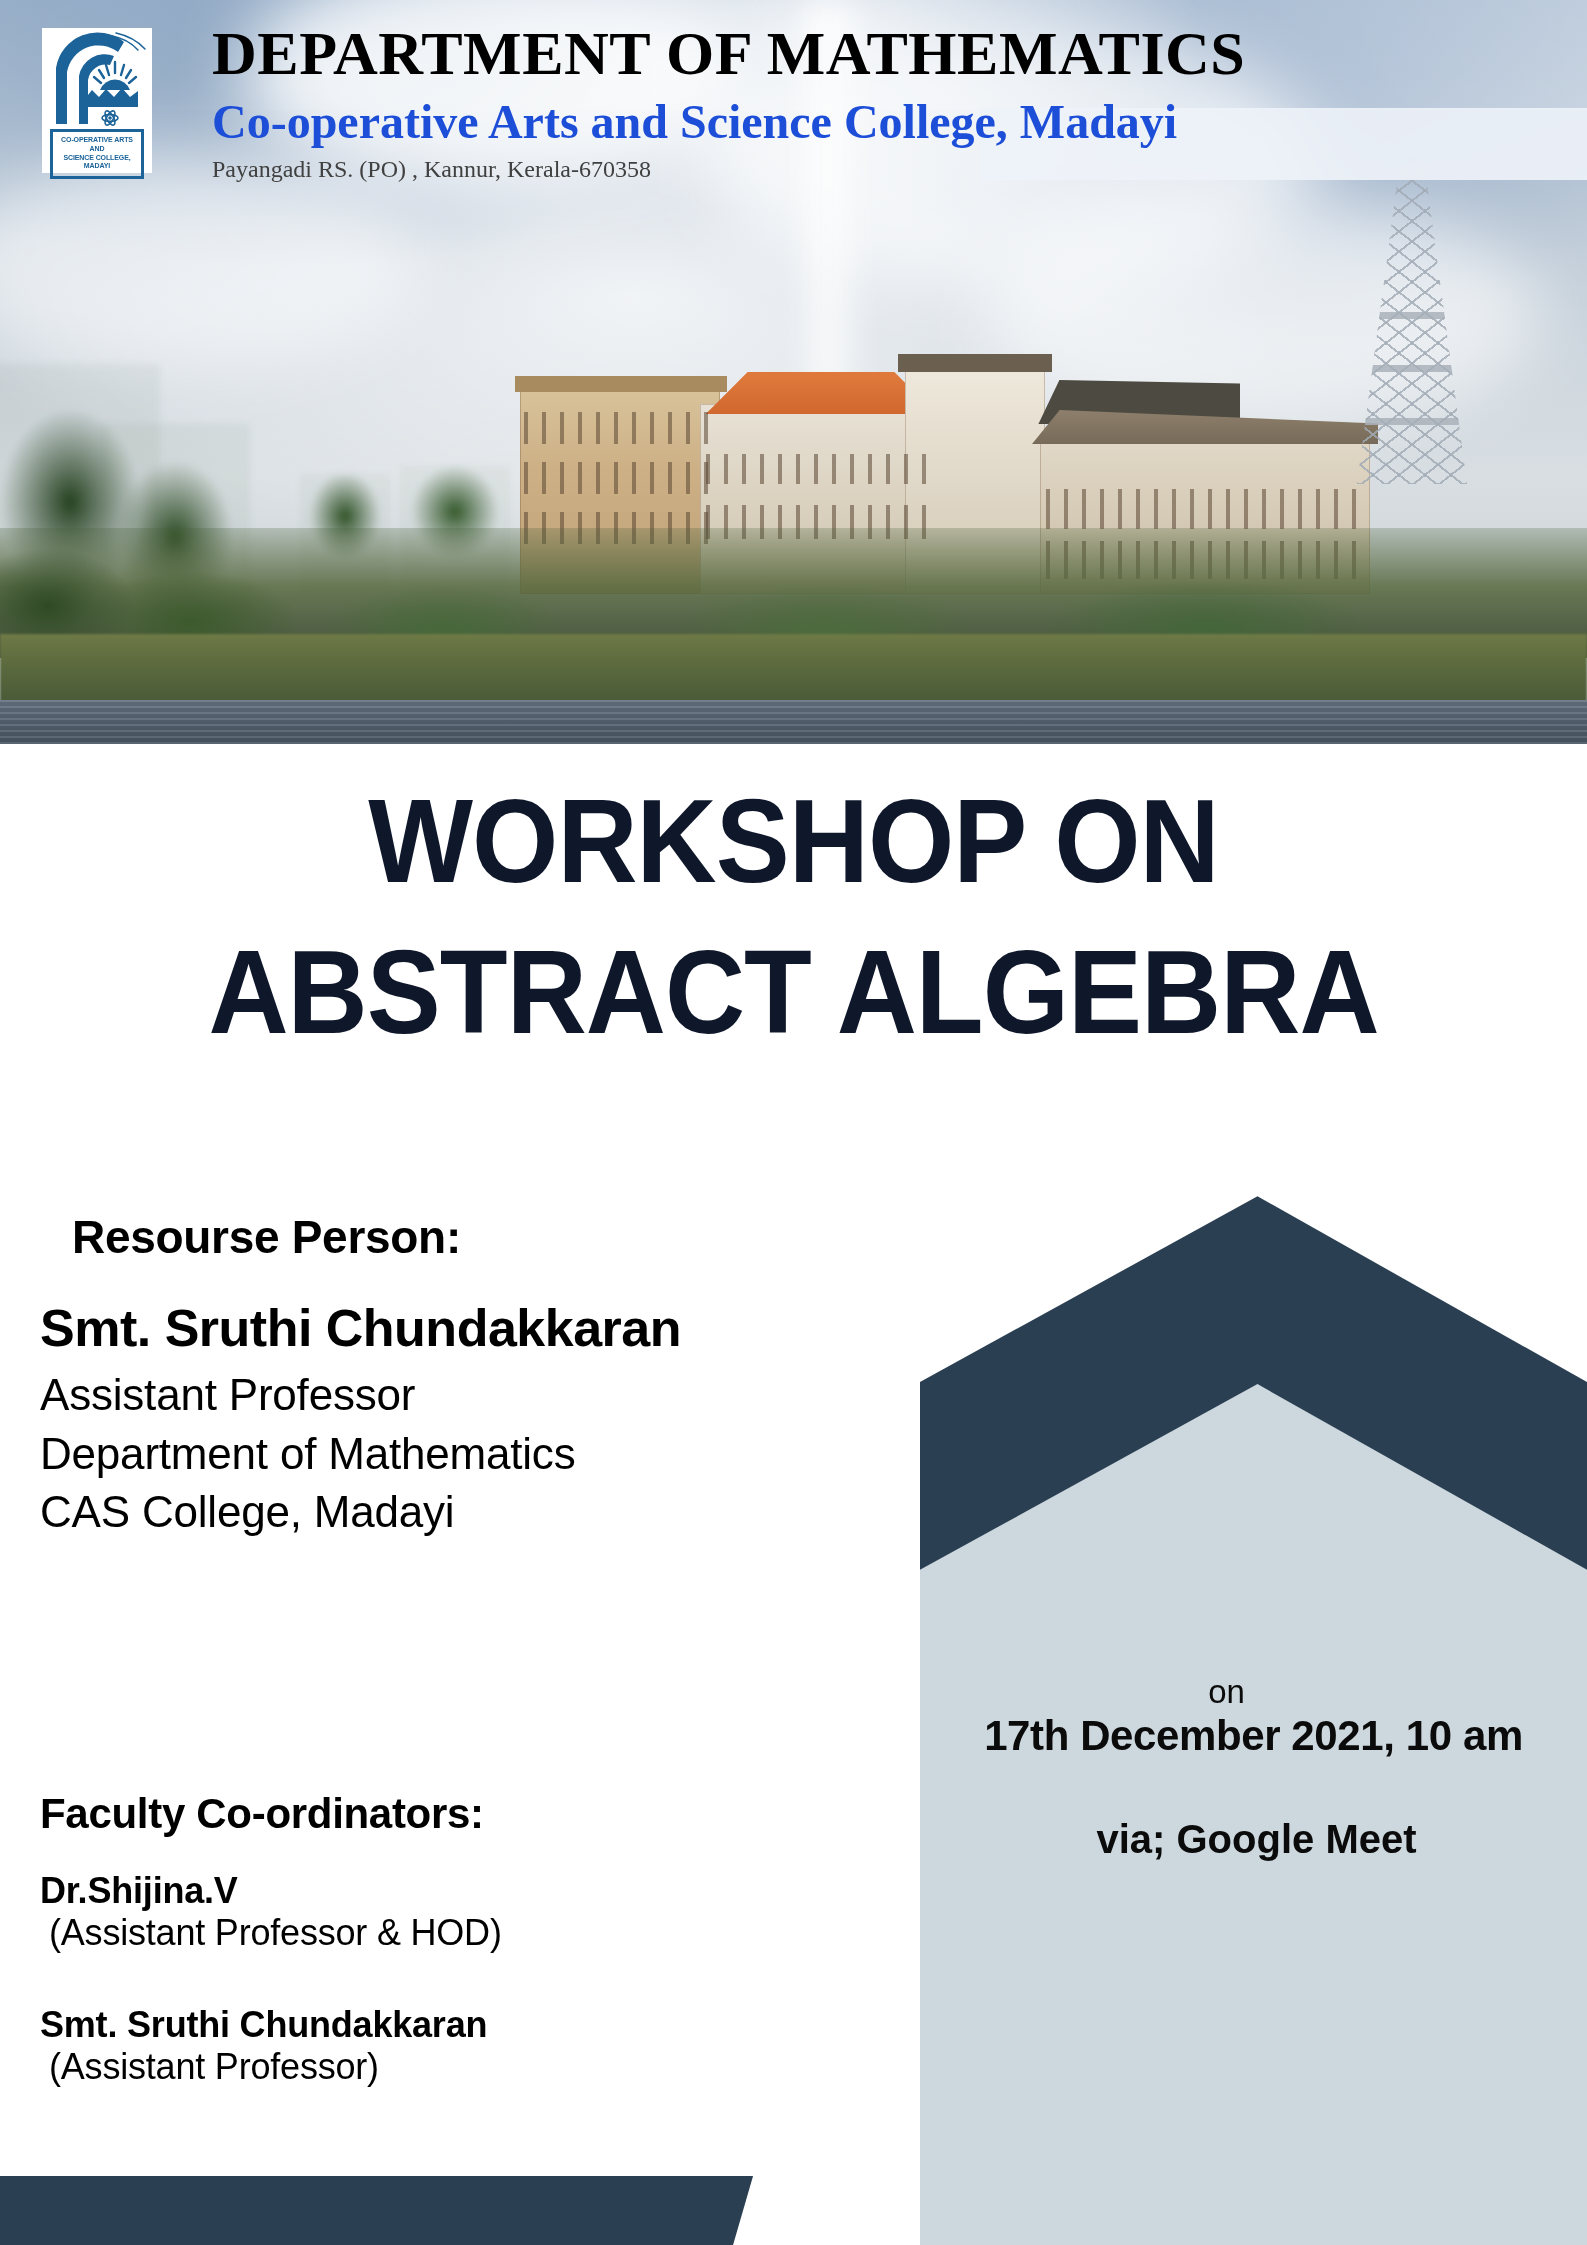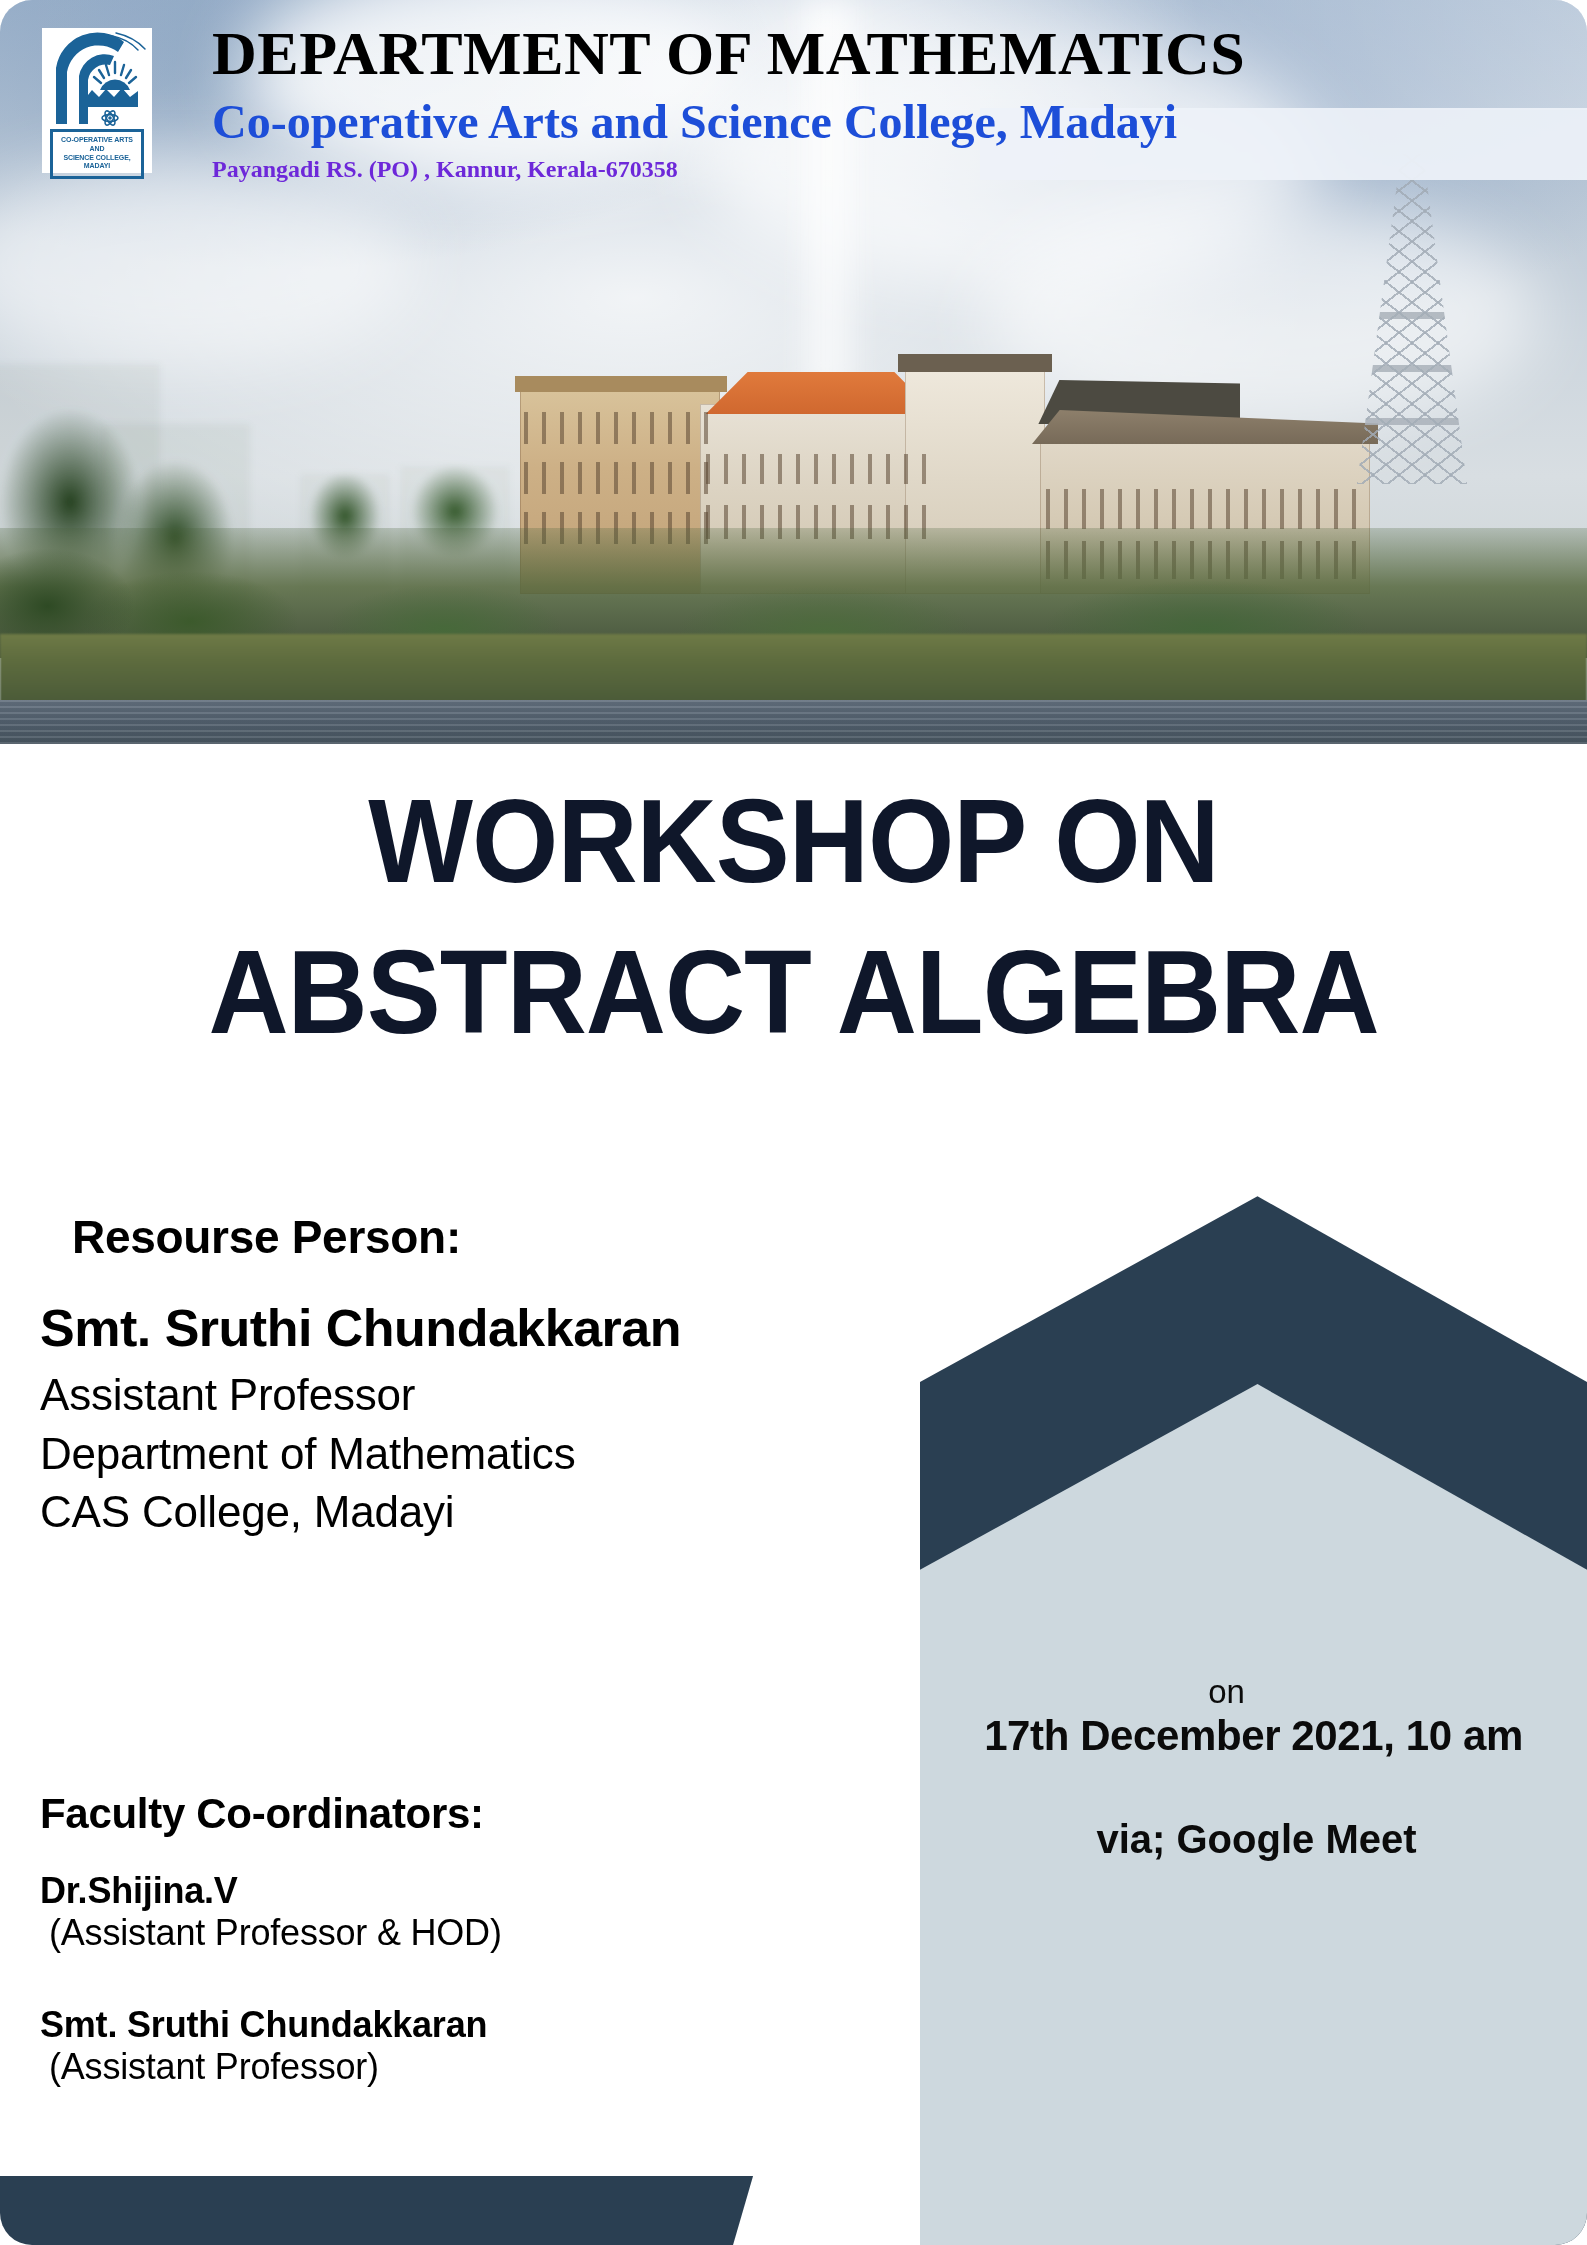--- a/index.html
+++ b/index.html
@@ -11,21 +11,20 @@
     font-family:"Liberation Sans", sans-serif;
     overflow:hidden;
   }
 
   #poster {
     position:relative;
     width:1587px;
     height:2245px;
     background:#ffffff;
     overflow:hidden;
-    border-radius:32px;
   }
 
   
   .banner {
     position:absolute;
     left:0; top:0;
     width:1587px; height:744px;
     overflow:hidden;
   }
   
@@ -206,23 +205,23 @@
     font-family:"Liberation Serif", serif;
     font-weight:bold;
     font-size:48px;
     color:#1d4ed8;
     line-height:1.18;
     margin-top:8px;
     white-space:nowrap;
   }
   .addr-line {
     font-family:"Liberation Serif", serif;
-    font-weight:bold;
+    font-weight:normal;
     font-size:24px;
-    color:#6d28d9;
+    color:#404040;
     margin-top:6px;
     white-space:nowrap;
   }
 
   
   .logo-box {
     position:absolute; left:42px; top:28px; z-index:7;
     width:110px; height:145px;
     background:#ffffff;
     display:flex; flex-direction:column; align-items:center;

